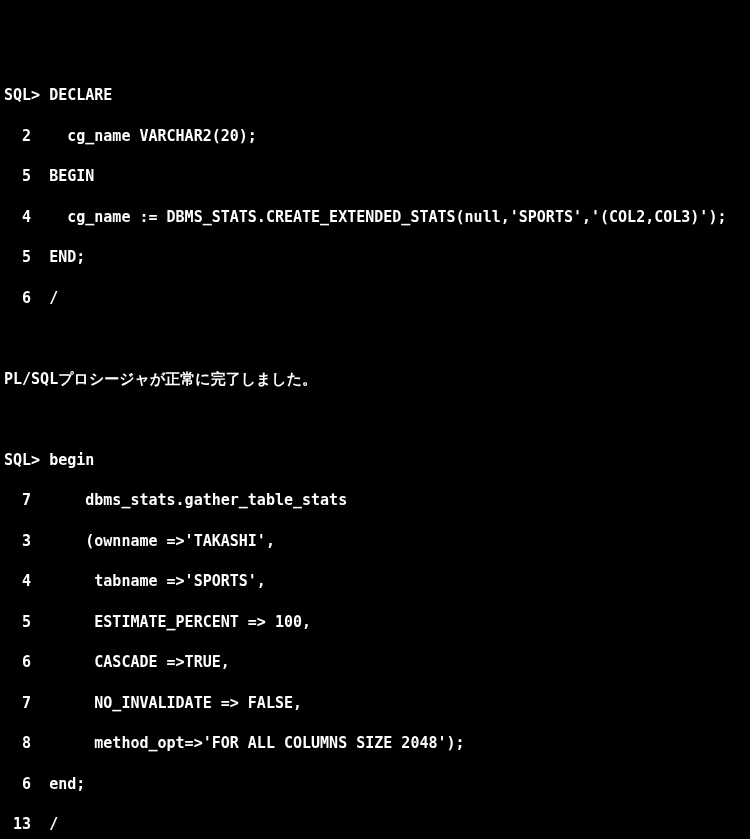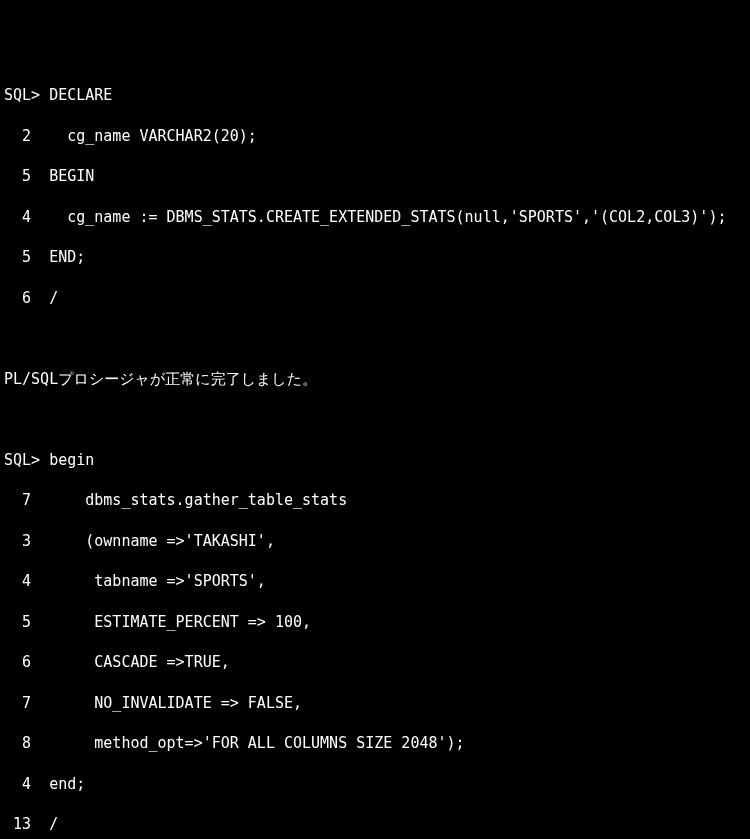--- a/index.html
+++ b/index.html
@@ -12,20 +12,21 @@
       color: #fff;
       font-family: "MS Gothic", "Consolas", monospace;
       font-size: 15px;
       line-height: 1.35;
       padding: 4px;
       width: 750px;
       white-space: pre;
     }
     .line {
       display: block;
+      font-weight: bold;
     }
   </style>
 </head>
 <body>
 
 
 
 <span class="line">SQL&gt; DECLARE</span>
 <span class="line">  2    cg_name VARCHAR2(20);</span>
 <span class="line">  5  BEGIN</span>
@@ -36,21 +37,21 @@
 <span class="line">PL/SQLプロシージャが正常に完了しました。</span>
 <span class="line"> </span>
 <span class="line">SQL&gt; begin</span>
 <span class="line">  7      dbms_stats.gather_table_stats</span>
 <span class="line">  3      (ownname =&gt;'TAKASHI',</span>
 <span class="line">  4       tabname =&gt;'SPORTS',</span>
 <span class="line">  5       ESTIMATE_PERCENT =&gt; 100,</span>
 <span class="line">  6       CASCADE =&gt;TRUE,</span>
 <span class="line">  7       NO_INVALIDATE =&gt; FALSE,</span>
 <span class="line">  8       method_opt=&gt;'FOR ALL COLUMNS SIZE 2048');</span>
-<span class="line">  4  end;</span>
+<span class="line">  6  end;</span>
 <span class="line"> 13  /</span>
 
 
 
 
 
 
 
 
 

